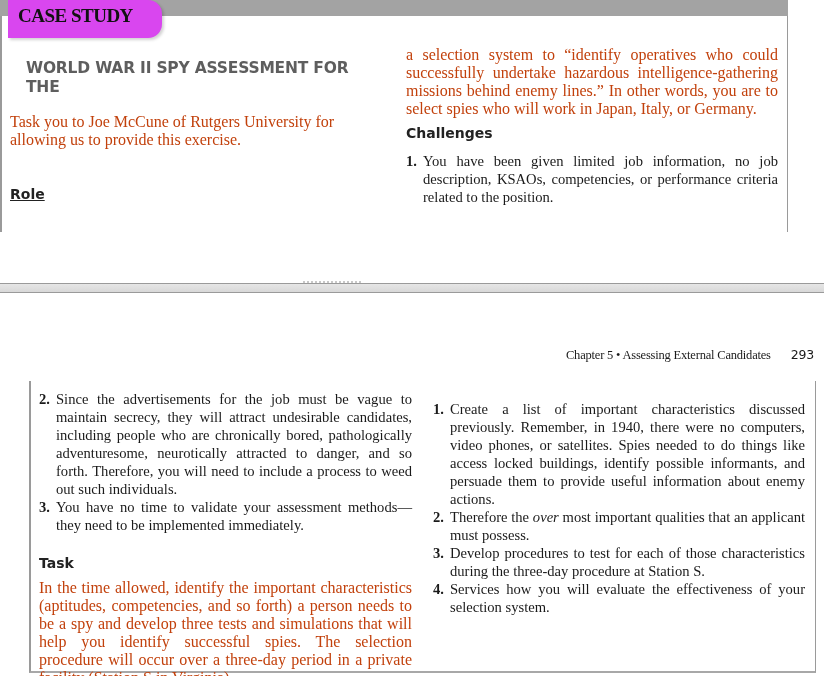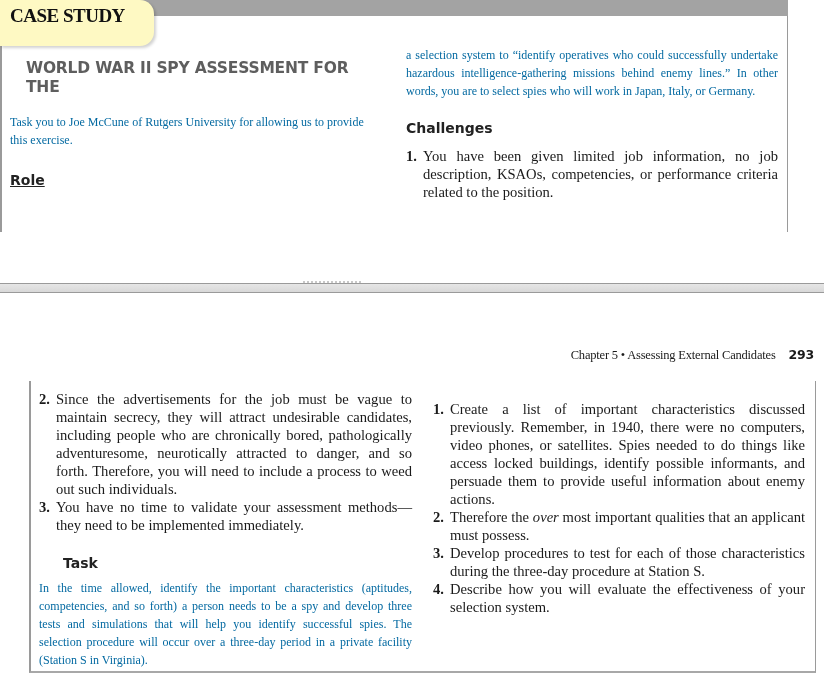--- a/index.html
+++ b/index.html
@@ -19,42 +19,42 @@
     position: absolute; left: 0; top: 0; width: 788px; height: 16px;
     background: #a3a3a3;
   }
   #top-frame-left {
     position: absolute; left: 0; top: 16px; width: 2px; height: 216px; background: #9a9a9a;
   }
   #top-frame-right {
     position: absolute; left: 787px; top: 16px; width: 1px; height: 216px; background: #9a9a9a;
   }
   #case-tab {
-    position: absolute; left: 0; top: 0; width: 154px; height: 46px;
-    background: #fef9c3;
+    position: absolute; left: 8px; top: 0; width: 154px; height: 38px;
+    background: #d946ef;
     border-radius: 0 14px 14px 0;
     box-shadow: 2px 2px 3px rgba(0,0,0,0.18);
   }
   #case-tab-label {
     position: absolute; left: 10px; top: 5px;
     font-family: "Liberation Serif", serif; font-weight: bold;
     font-size: 19px; letter-spacing: -0.5px; color: #111;
   }
   .col { position: absolute; }
   #top-left-col { left: 10px; top: 43px; width: 374px; }
   #top-right-col { left: 406px; top: 46px; width: 372px; }
 
   .case-title {
     font-family: "DejaVu Sans", sans-serif; font-weight: bold;
     font-size: 15.5px; line-height: 19px; color: #5e5e5e;
     letter-spacing: -0.2px; margin: 16px;
   }
   .para {
-    font-family: "Liberation Serif", serif; font-size: 12px; line-height: 18px;
-    margin: 0; text-align: justify; color: #0369a1;
+    font-family: "Liberation Serif", serif; font-size: 16px; line-height: 18px;
+    margin: 0; text-align: justify; color: #c2410c;
   }
   .heading {
     font-family: "DejaVu Sans", sans-serif; font-weight: bold; font-size: 14px;
     color: #222; margin: 0;
   }
   ol.num-list { list-style: none; margin: 0; padding: 0; }
   ol.num-list li {
     position: relative; padding-left: 17px;
     font-family: "Liberation Serif", serif; font-size: 14.6px; line-height: 18px;
     text-align: justify; color: #1a1a1a;
@@ -81,22 +81,22 @@
   
   #page-bottom {
     position: absolute; left: 0; top: 293px; width: 824px; height: 383px; background: #fff;
   }
   #running-header {
     position: absolute; right: 10px; top: 54px;
     font-family: "Liberation Serif", serif; font-size: 12.5px; color: #1a1a1a;
     letter-spacing: -0.2px;
   }
   #running-header .page-no {
-    font-family: "DejaVu Sans", sans-serif; font-weight: bold; font-size: 12.5px;
-    margin-left: 10px;
+    font-family: "DejaVu Sans", sans-serif; font-weight: normal; font-size: 12.5px;
+    margin-left: 17px;
   }
   #bottom-frame {
     position: absolute; left: 29px; top: 88px; width: 787px; height: 292px;
     border-left: 2px solid #9a9a9a; border-right: 1px solid #9a9a9a;
     border-bottom: 2px solid #a8a8a8; box-sizing: border-box;
   }
   #bottom-left-col { left: 39px; top: 97px; width: 373px; }
   #bottom-right-col { left: 433px; top: 95px; width: 372px; }
 </style>
 </head>
@@ -108,26 +108,26 @@
   <div id="top-frame-right"></div>
   <div id="case-tab">
     <span id="case-tab-label">CASE STUDY</span>
   </div>
 
   <div class="col" id="top-left-col">
     <h1 class="case-title">
       <span>WORLD WAR II SPY ASSESSMENT FOR THE</span><br>
     </h1>
     <p class="para" style="margin-top:9px; text-align:left;">Task you to Joe McCune of Rutgers University for allowing us to provide this exercise.</p>
-    <h2 class="heading" style="margin-top:23px;text-decoration:underline;">Role</h2>
+    <h2 class="heading" style="margin-top:37px;text-decoration:underline;">Role</h2>
   </div>
 
   <div class="col" id="top-right-col">
     <p class="para">a selection system to “identify operatives who could successfully undertake hazardous intelligence-gathering missions behind enemy lines.” In other words, you are to select spies who will work in Japan, Italy, or Germany.</p>
-    <h2 class="heading" style="margin-top:20px;">Challenges</h2>
+    <h2 class="heading" style="margin-top:7px;">Challenges</h2>
     <ol class="num-list" style="margin-top:11px;">
       <li>
         <span class="num">1.</span>
         <span>You have been given limited job information, no job description, KSAOs, competencies, or performance criteria related to the position.</span>
       </li>
     </ol>
   </div>
 </div>
 
 <div id="page-gap"></div>
@@ -146,37 +146,37 @@
     <ol class="num-list">
       <li>
         <span class="num">2.</span>
         <span>Since the advertisements for the job must be vague to maintain secrecy, they will attract undesirable candidates, including people who are chronically bored, pathologically adventuresome, neurotically attracted to danger, and so forth. Therefore, you will need to include a process to weed out such individuals.</span>
       </li>
       <li>
         <span class="num">3.</span>
         <span>You have no time to validate your assessment methods—they need to be implemented immediately.</span>
       </li>
     </ol>
-    <h2 class="heading" style="margin-top:21px;margin-left:24px;">Task</h2>
+    <h2 class="heading" style="margin-top:21px;">Task</h2>
     <p class="para" style="margin-top:8px;">In the time allowed, identify the important characteristics (aptitudes, competencies, and so forth) a person needs to be a spy and develop three tests and simulations that will help you identify successful spies. The selection procedure will occur over a three-day period in a private facility (Station S in Virginia).</p>
   </div>
 
   <div class="col" id="bottom-right-col">
     <ol class="num-list" style="margin-top:12px;">
       <li>
         <span class="num">1.</span>
         <span>Create a list of important characteristics discussed previously. Remember, in 1940, there were no computers, video phones, or satellites. Spies needed to do things like access locked buildings, identify possible informants, and persuade them to provide useful information about enemy actions.</span>
       </li>
       <li>
         <span class="num">2.</span>
         <span>Therefore the </span><em>over</em><span> most important qualities that an applicant must possess.</span>
       </li>
       <li>
         <span class="num">3.</span>
         <span>Develop procedures to test for each of those characteristics during the three-day procedure at Station S.</span>
       </li>
       <li>
         <span class="num">4.</span>
-        <span>Describe how you will evaluate the effectiveness of your selection system.</span>
+        <span>Services how you will evaluate the effectiveness of your selection system.</span>
       </li>
     </ol>
   </div>
 </div>
 
 </body></html>

